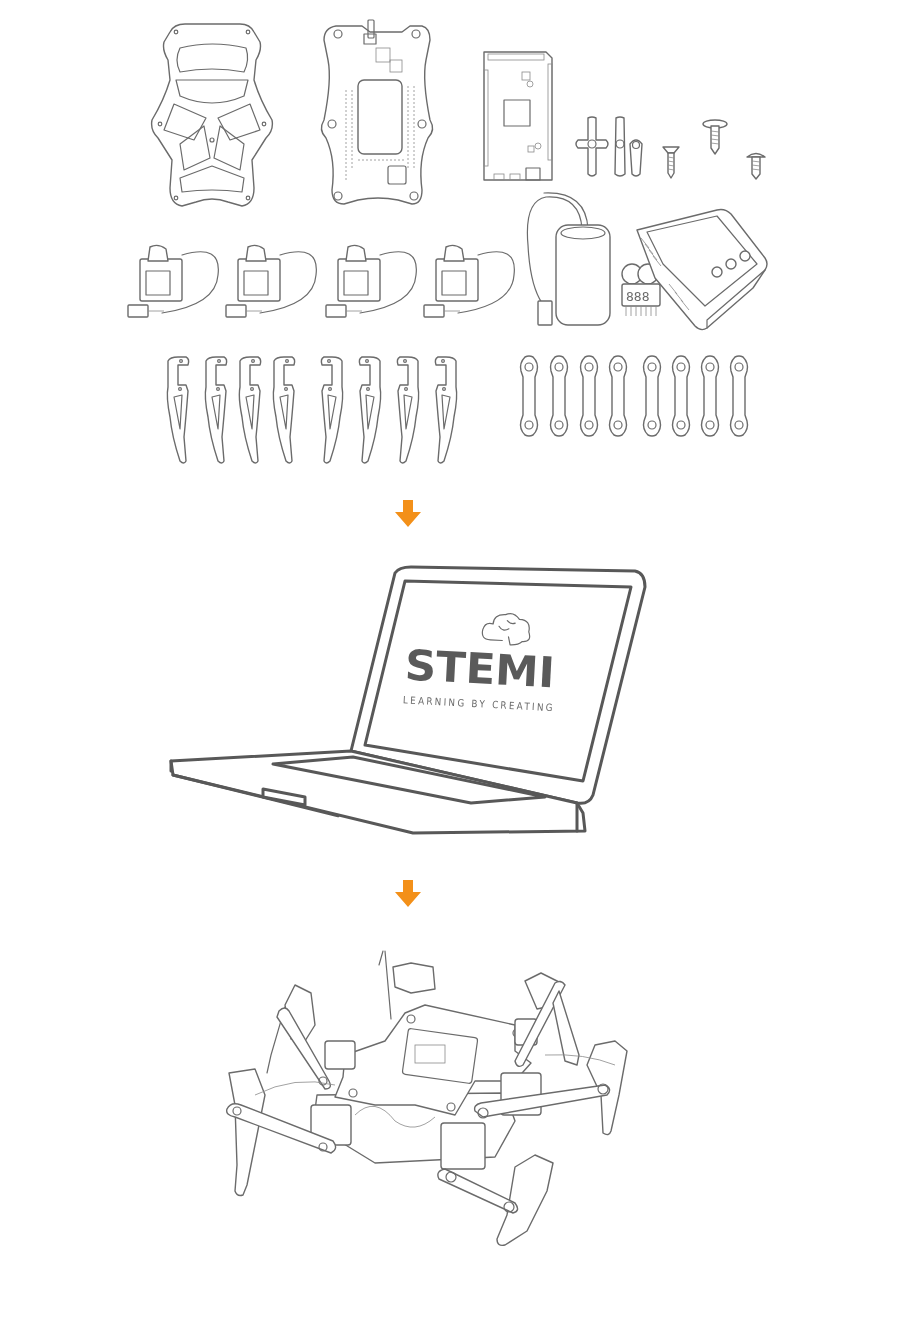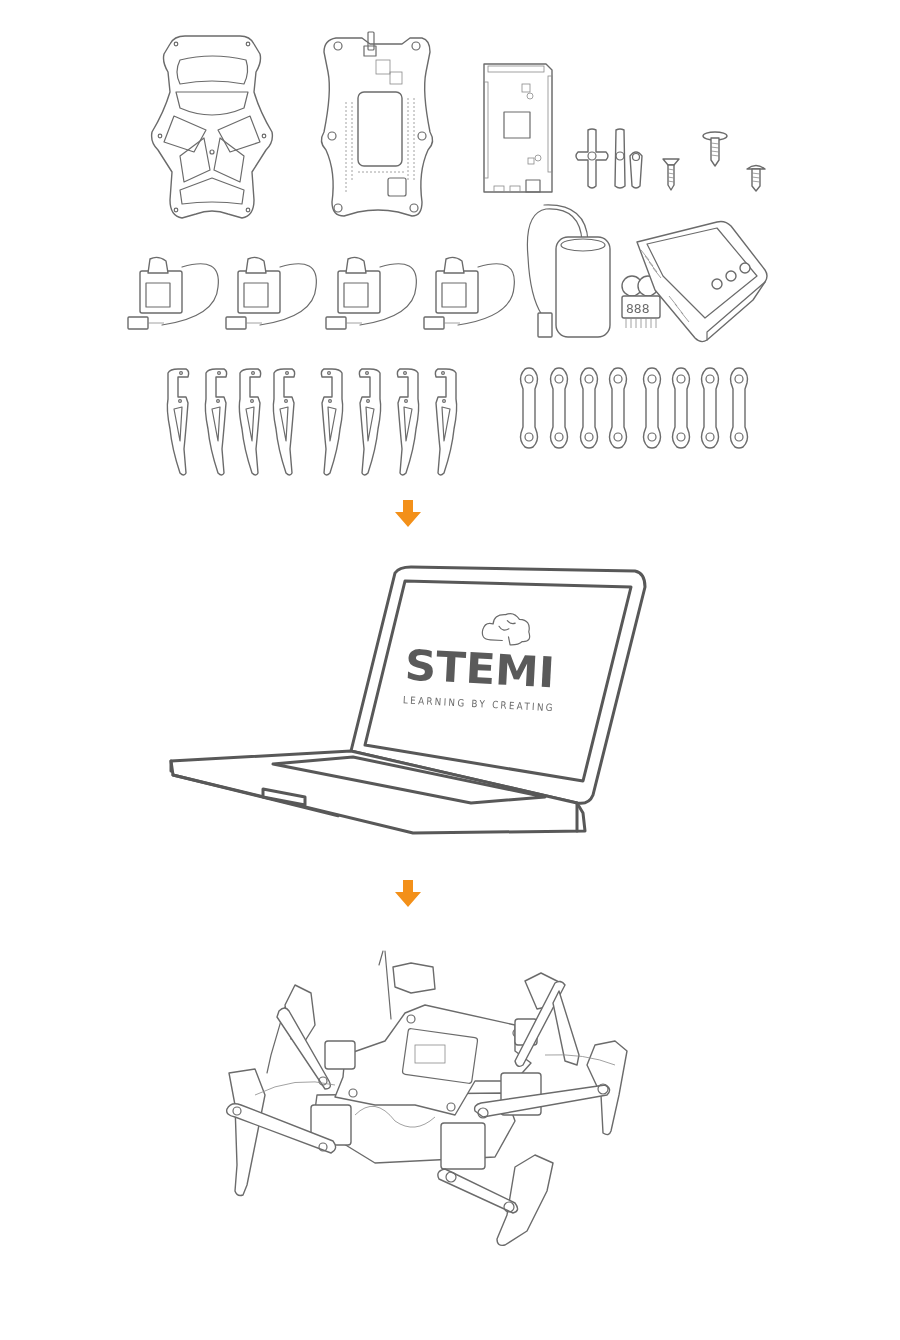--- a/index.html
+++ b/index.html
@@ -9,21 +9,21 @@
   .ln { fill: #ffffff; stroke: #6b6b6b; stroke-width: 1.4; stroke-linejoin: round; stroke-linecap: round; }
   .ln2 { fill: none; stroke: #6b6b6b; stroke-width: 1.2; stroke-linejoin: round; stroke-linecap: round; }
   .thin { fill: none; stroke: #8a8a8a; stroke-width: 0.8; }
   .laptop { fill: #ffffff; stroke: #585858; stroke-width: 3; stroke-linejoin: round; stroke-linecap: round; }
   .logo-text { font-family: "DejaVu Sans", sans-serif; font-weight: bold; fill: #5a5a5a; }
   .tag-text { font-family: "DejaVu Sans", sans-serif; fill: #6a6a6a; letter-spacing: 2.6px; }
 </style>
 </head>
 <body>
 
-<div class="abs" style="left:0;top:12px;width:900px;height:470px;">
+<div class="abs" style="left:0;top:0;width:900px;height:470px;">
 
   <svg class="abs" style="left:150px;top:20px;" width="125" height="190" viewBox="0 0 125 190">
     <path class="ln" d="M35,4 L90,4 Q100,4 104,12 L110,22 Q112,30 106,40 L104,60 Q110,80 122,100 Q124,110 116,118 L102,140 L104,168 Q104,184 92,186 L78,182 Q62,176 46,182 L32,186 Q20,184 20,168 L22,140 L8,118 Q0,110 2,100 Q14,80 20,60 L18,40 Q12,30 14,22 L20,12 Q24,4 35,4 Z"></path>
     <path class="ln2" d="M30,28 Q62,20 96,28 Q100,40 94,52 Q62,46 30,52 Q24,40 30,28 Z"></path>
     <path class="ln2" d="M26,60 L98,60 L94,76 Q62,90 30,76 Z"></path>
     <path class="ln2" d="M24,84 L56,98 L44,120 L14,110 Z"></path>
     <path class="ln2" d="M100,84 L68,98 L80,120 L110,110 Z"></path>
     <path class="ln2" d="M30,124 L54,106 L60,138 L34,150 Z"></path>
     <path class="ln2" d="M94,124 L70,106 L64,138 L90,150 Z"></path>
     <path class="ln2" d="M30,158 L62,146 L94,158 L92,172 Q62,168 32,172 Z"></path>

